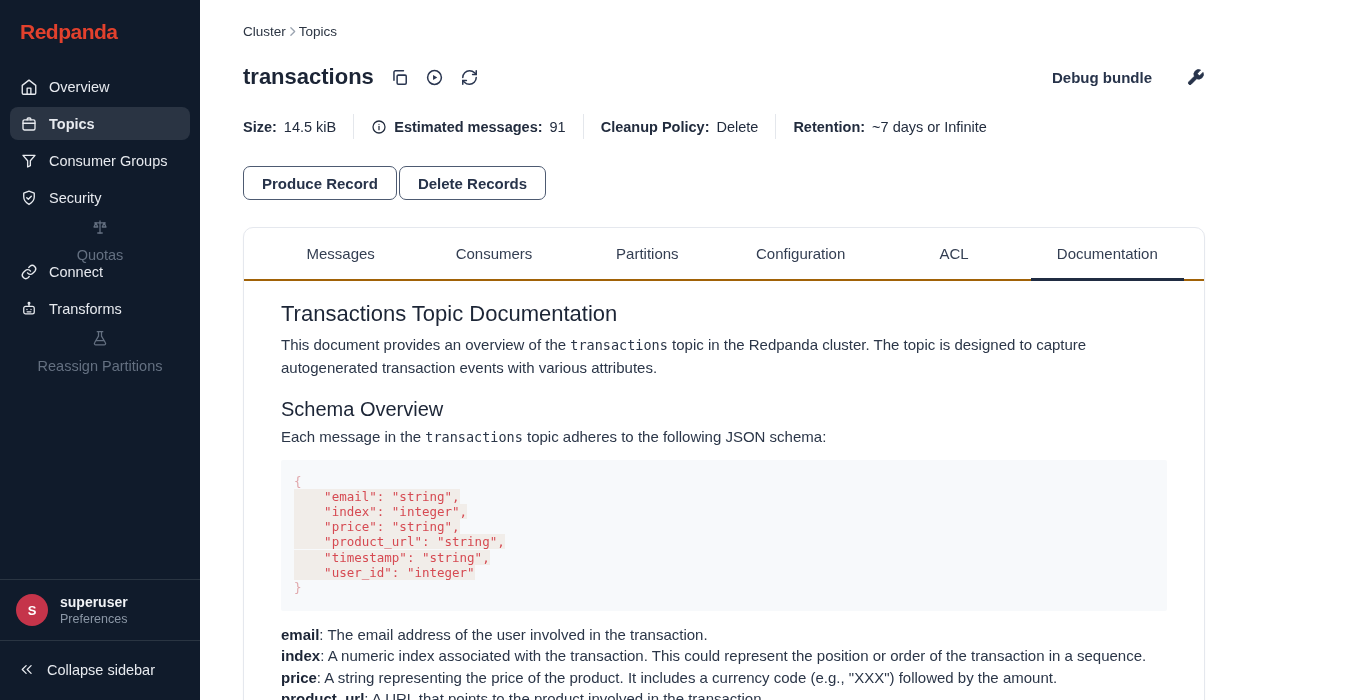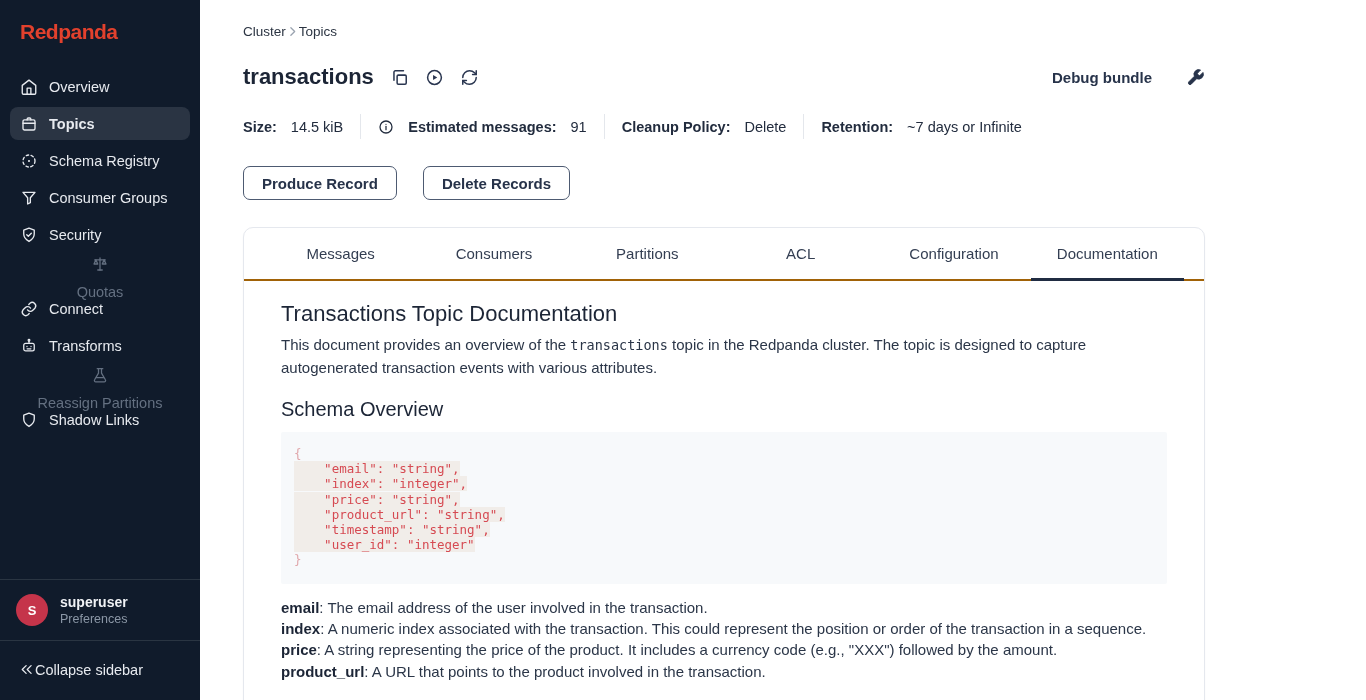--- a/index.html
+++ b/index.html
@@ -37,21 +37,21 @@
   .sb-divider { border-top:1px solid #2a3542; }
   .user-row { display:flex; align-items:center; gap:12px; padding:13px 16px; cursor:pointer; }
   .avatar {
     width:32px; height:32px; border-radius:50%;
     background:#c5344a; color:#fff; font-size:13px; font-weight:600;
     display:flex; align-items:center; justify-content:center;
   }
   .user-name { font-size:14px; font-weight:700; color:#f0f2f5; line-height:18px; }
   .user-sub { font-size:12.5px; color:#8b97a6; line-height:16px; cursor:pointer; }
   .collapse-row {
-    display:flex; align-items:center; 
+    display:flex; align-items:center; gap:12px;
     padding:20px 8px 22px 18px; font-size:14.5px; color:#e7eaef; cursor:pointer;
   }
   .collapse-row svg { width:17px; height:17px; }
 
   
   .main { flex:1; padding:24px 43px 0 43px; position:relative; }
 
   .breadcrumb { display:flex; align-items:center; font-size:13.5px; color:#2b3442; }
   .crumb { cursor:pointer; }
   .crumb-sep svg { width:13px; height:13px; display:block; color:#9aa3b0; }
@@ -59,27 +59,27 @@
   .title-row { display:flex; align-items:center; margin-top:25px; }
   .page-title { font-size:22px; font-weight:700; color:#1c2536; }
   .title-icon-btn { margin-left:16px; display:flex; align-items:center; cursor:pointer; color:#2a3650; }
   .title-icon-btn svg { width:19px; height:19px; }
   .spacer { flex:1; }
   .debug-link { font-size:15px; font-weight:700; color:#27334a; cursor:pointer; }
   .wrench-btn { margin-left:34px; display:flex; cursor:pointer; color:#27334a; }
   .wrench-btn svg { width:19px; height:19px; }
 
   .stats-row { display:flex; align-items:center; margin-top:24px; font-size:14.5px; color:#222c3e; }
-  .stat { display:flex; align-items:center; gap:14px; }
+  .stat { display:flex; align-items:center; gap:7px; }
   .stat-label { font-weight:700; }
   .stat-divider { width:1px; height:25px; background:#e4e7ec; margin:0 17px; }
   .info-icon { display:flex; color:#222c3e; }
   .info-icon svg { width:16px; height:16px; }
 
-  .actions-row { display:flex; gap:26px; margin-top:27px; }
+  .actions-row { display:flex; gap:2px; margin-top:27px; }
   .btn {
     height:34px; padding:0 18px; border-radius:7px;
     border:1px solid #4d5a71; background:#fff;
     font-family:inherit; font-size:15px; font-weight:600; color:#27334a;
     cursor:pointer;
   }
 
   
   .card {
     margin-top:27px; border:1px solid #e5e8ee; border-radius:10px;
@@ -134,29 +134,20 @@
       </div>
       <div class="nav-item active">
         <span class="nav-icon">
           <svg viewBox="0 0 24 24" fill="none" stroke="currentColor" stroke-width="1.8" stroke-linecap="round" stroke-linejoin="round">
               <rect x="4" y="6.5" width="16" height="13.5" rx="2"></rect>
               <path d="M4 11h16"></path>
               <path d="M9.5 6.5V5.6A1.6 1.6 0 0 1 11.1 4h1.8a1.6 1.6 0 0 1 1.6 1.6v.9"></path>
             </svg>
         </span>
         <span class="nav-label">Topics</span>
-      </div>
-      <div class="nav-item">
-        <span class="nav-icon">
-          <svg viewBox="0 0 24 24" fill="none" stroke="currentColor" stroke-width="1.8" stroke-linecap="round">
-              <circle cx="12" cy="12" r="8" stroke-dasharray="3.2 3.4"></circle>
-              <circle cx="12" cy="12" r="1.4" fill="currentColor" stroke="none"></circle>
-            </svg>
-        </span>
-        <span class="nav-label">Schema Registry</span>
       </div>
       <div class="nav-item">
         <span class="nav-icon">
           <svg viewBox="0 0 24 24" fill="none" stroke="currentColor" stroke-width="1.8" stroke-linejoin="round">
               <path d="M4 4.5h16l-6.2 7.2v6.5l-3.6 1.8v-8.3z"></path>
             </svg>
         </span>
         <span class="nav-label">Consumer Groups</span>
       </div>
       <div class="nav-item">
@@ -204,28 +195,20 @@
       </div>
       <div class="nav-item disabled">
         <span class="nav-icon">
           <svg viewBox="0 0 24 24" fill="none" stroke="currentColor" stroke-width="1.7" stroke-linecap="round" stroke-linejoin="round">
               <path d="M10 3.5v6l-5.2 8.9a1.9 1.9 0 0 0 1.7 2.9h11a1.9 1.9 0 0 0 1.7-2.9L14 9.5v-6"></path>
               <path d="M8.3 3.5h7.4"></path>
               <path d="M7.2 15.5h9.6"></path>
             </svg>
         </span>
         <span class="nav-label">Reassign Partitions</span>
-      </div>
-      <div class="nav-item">
-        <span class="nav-icon">
-          <svg viewBox="0 0 24 24" fill="none" stroke="currentColor" stroke-width="1.8" stroke-linejoin="round">
-              <path d="M12 2.8 19 5.6v5.2c0 4.9-3.4 7.8-7 9.8-3.6-2-7-4.9-7-9.8V5.6z"></path>
-            </svg>
-        </span>
-        <span class="nav-label">Shadow Links</span>
       </div>
     </nav>
 
     <div class="sidebar-bottom">
       <div class="sb-divider"></div>
       <div class="user-row">
         <div class="avatar">S</div>
         <div>
           <div class="user-name">superuser</div>
           <div class="user-sub">Preferences</div>
@@ -319,30 +302,31 @@
     <div class="actions-row">
       <button class="btn">Produce Record</button>
       <button class="btn">Delete Records</button>
     </div>
 
     <section class="card">
       <div class="tabbar">
         <div class="tab">Messages</div>
         <div class="tab">Consumers</div>
         <div class="tab">Partitions</div>
+        <div class="tab">Configuration</div>
         <div class="tab">ACL</div>
-        <div class="tab">Configuration</div>
         <div class="tab active">Documentation</div>
       </div>
 
       <div class="doc">
         <h2 class="doc-h1">Transactions Topic Documentation</h2>
         <p class="doc-p"><span>This document provides an overview of the </span><span class="inline-code">transactions</span><span> topic in the Redpanda cluster. The topic is designed to capture autogenerated transaction events with various attributes.</span></p>
 
         <h3 class="doc-h2">Schema Overview</h3>
+        <p class="doc-p"><span>Each message in the </span><span class="inline-code">transactions</span><span> topic adheres to the following JSON schema:</span></p>
 
         <pre class="schema-pre"><span class="code-line brace">{</span><span class="code-line"><span class="hl">    "email": "string",</span></span><span class="code-line"><span class="hl">    "index": "integer",</span></span><span class="code-line"><span class="hl">    "price": "string",</span></span><span class="code-line"><span class="hl">    "product_url": "string",</span></span><span class="code-line"><span class="hl">    "timestamp": "string",</span></span><span class="code-line"><span class="hl">    "user_id": "integer"</span></span><span class="code-line brace">}</span></pre>
 
         <div class="fields">
           <div class="field-row"><span class="field-name">email</span><span>: The email address of the user involved in the transaction.</span></div>
           <div class="field-row"><span class="field-name">index</span><span>: A numeric index associated with the transaction. This could represent the position or order of the transaction in a sequence.</span></div>
           <div class="field-row"><span class="field-name">price</span><span>: A string representing the price of the product. It includes a currency code (e.g., "XXX") followed by the amount.</span></div>
           <div class="field-row"><span class="field-name">product_url</span><span>: A URL that points to the product involved in the transaction.</span></div>
 
         </div>

